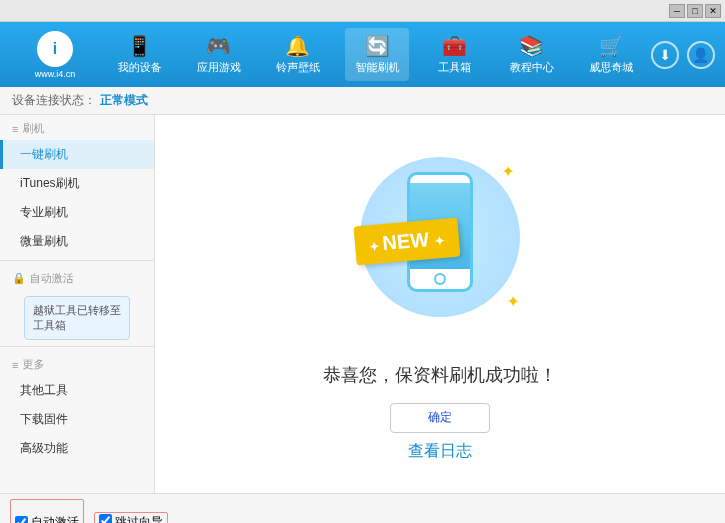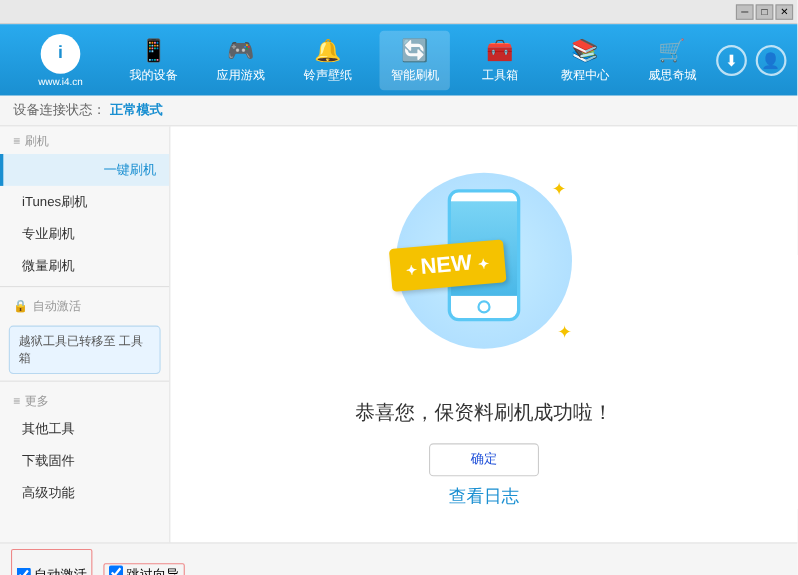--- a/index.html
+++ b/index.html
@@ -110,27 +110,26 @@
       padding: 6px 12px 6px 20px;
       cursor: pointer;
       color: #333;
       font-size: 12px;
     }
     .sidebar-item.active {
       background: #e0f0fa;
       color: #1a8fd1;
       border-left: 3px solid #1a8fd1;
       padding-left: 17px;
-      text-align: right;
     }
     .sidebar-divider {
       height: 1px; background: #e0e0e0; margin: 4px 0;
     }
     .sidebar-info-box {
-      margin: 6px 8px;
+      margin: 6px 24px;
       background: #e8f4ff;
       border: 1px solid #b8d8f0;
       border-radius: 4px;
       padding: 6px 8px;
       font-size: 11px;
       color: #555;
     }
     .sidebar-gray { color: #999; cursor: default; }
 
     

